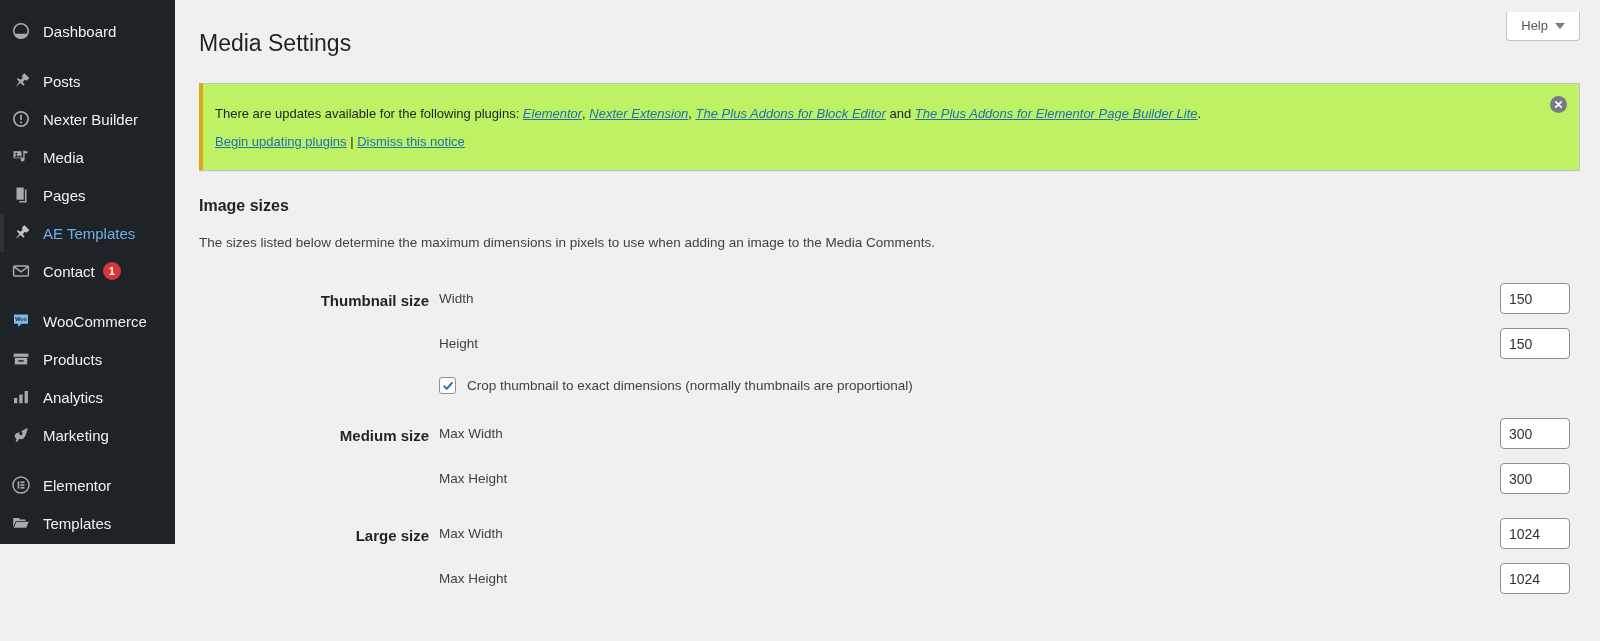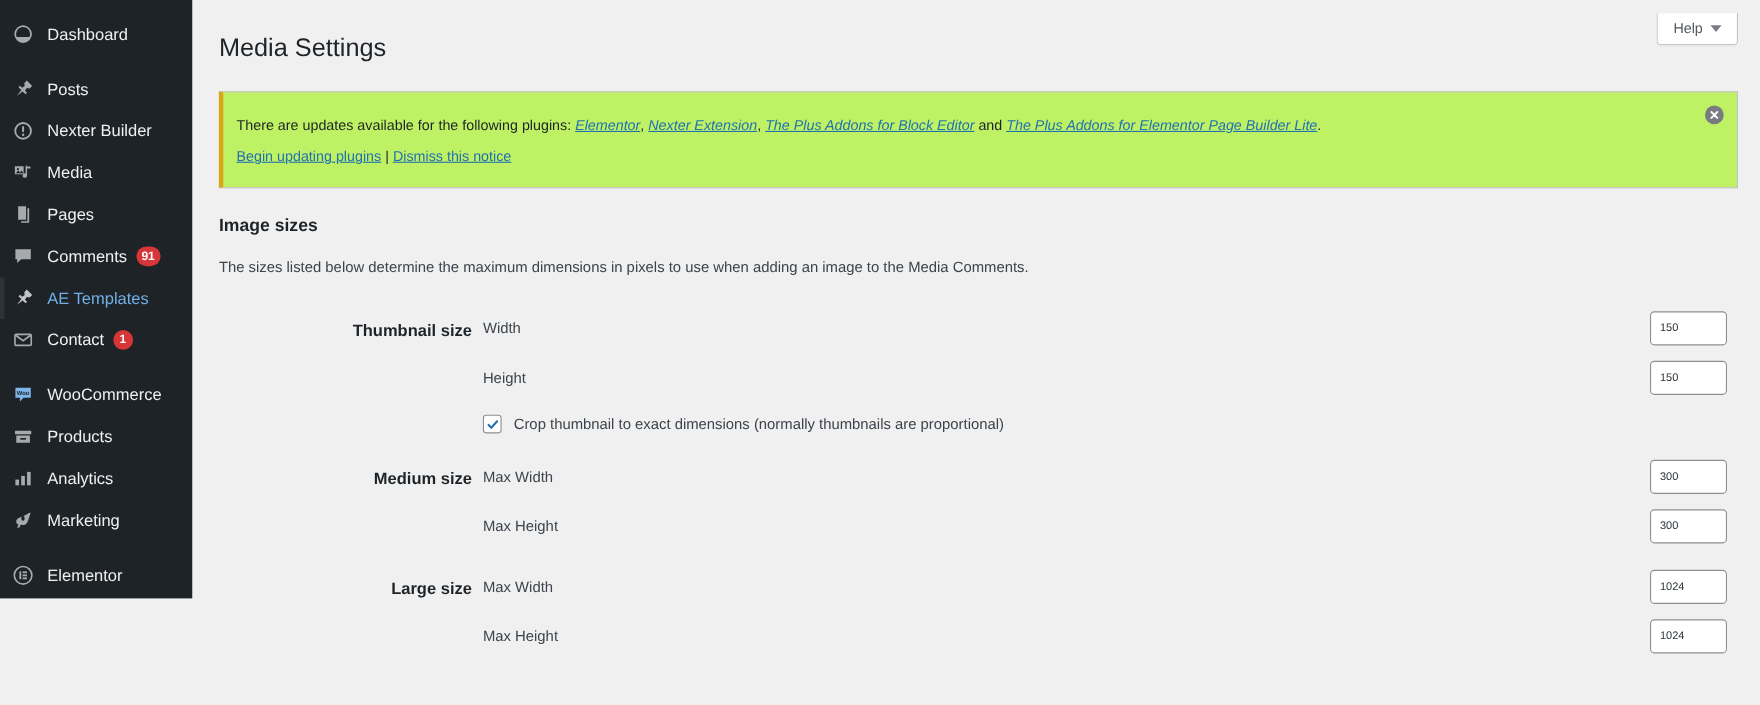--- a/index.html
+++ b/index.html
@@ -202,21 +202,21 @@
     flex: 0 0 157px;
   }
   input.num {
     width: 70px;
     height: 31px;
     padding: 0 8px;
     border: 1px solid #8c8f94;
     border-radius: 4px;
     background: #fff;
     font-family: "Liberation Sans", sans-serif;
-    font-size: 10px;
+    font-size: 14px;
     color: #2c3338;
     box-shadow: 0 0 0 transparent;
   }
 
   .checkbox-row {
     display: flex;
     align-items: center;
     margin-top: 18px;
   }
   .cb {
@@ -294,29 +294,20 @@
   <div class="menu-item">
     <span class="mi-icon">
       <svg width="20" height="20" viewBox="0 0 20 20" fill="#a7aaad">
         <path d="M5.5 2.5h7.2v12.2H5.5z"></path>
         <path d="M13.9 4.4h1.6v13.1H8.2v-1.4h5.7z"></path>
       </svg>
     </span>
     <span>Pages</span>
   </div>
 
-  <div class="menu-item">
-    <span class="mi-icon">
-      <svg width="20" height="20" viewBox="0 0 20 20" fill="#a7aaad">
-        <path d="M3 3.5h14v9.2H8.3L4.6 16v-3.3H3z"></path>
-      </svg>
-    </span>
-    <span>Comments</span>
-    <span class="badge">91</span>
-  </div>
 
   <div class="menu-item active-blue">
     <span class="mi-icon">
       <svg width="20" height="20" viewBox="0 0 20 20" fill="#c3c4c7">
         <path d="M13.4 2.2 11 4.6l.5 2.6-2.4 1.6-1.9-1.9-1.4 1.4 2.6 2.6-4 5.2 5.2-4 2.6 2.6 1.4-1.4-1.9-1.9 1.6-2.4 2.6.5 2.4-2.4z"></path>
       </svg>
     </span>
     <span>AE Templates</span>
   </div>
 

